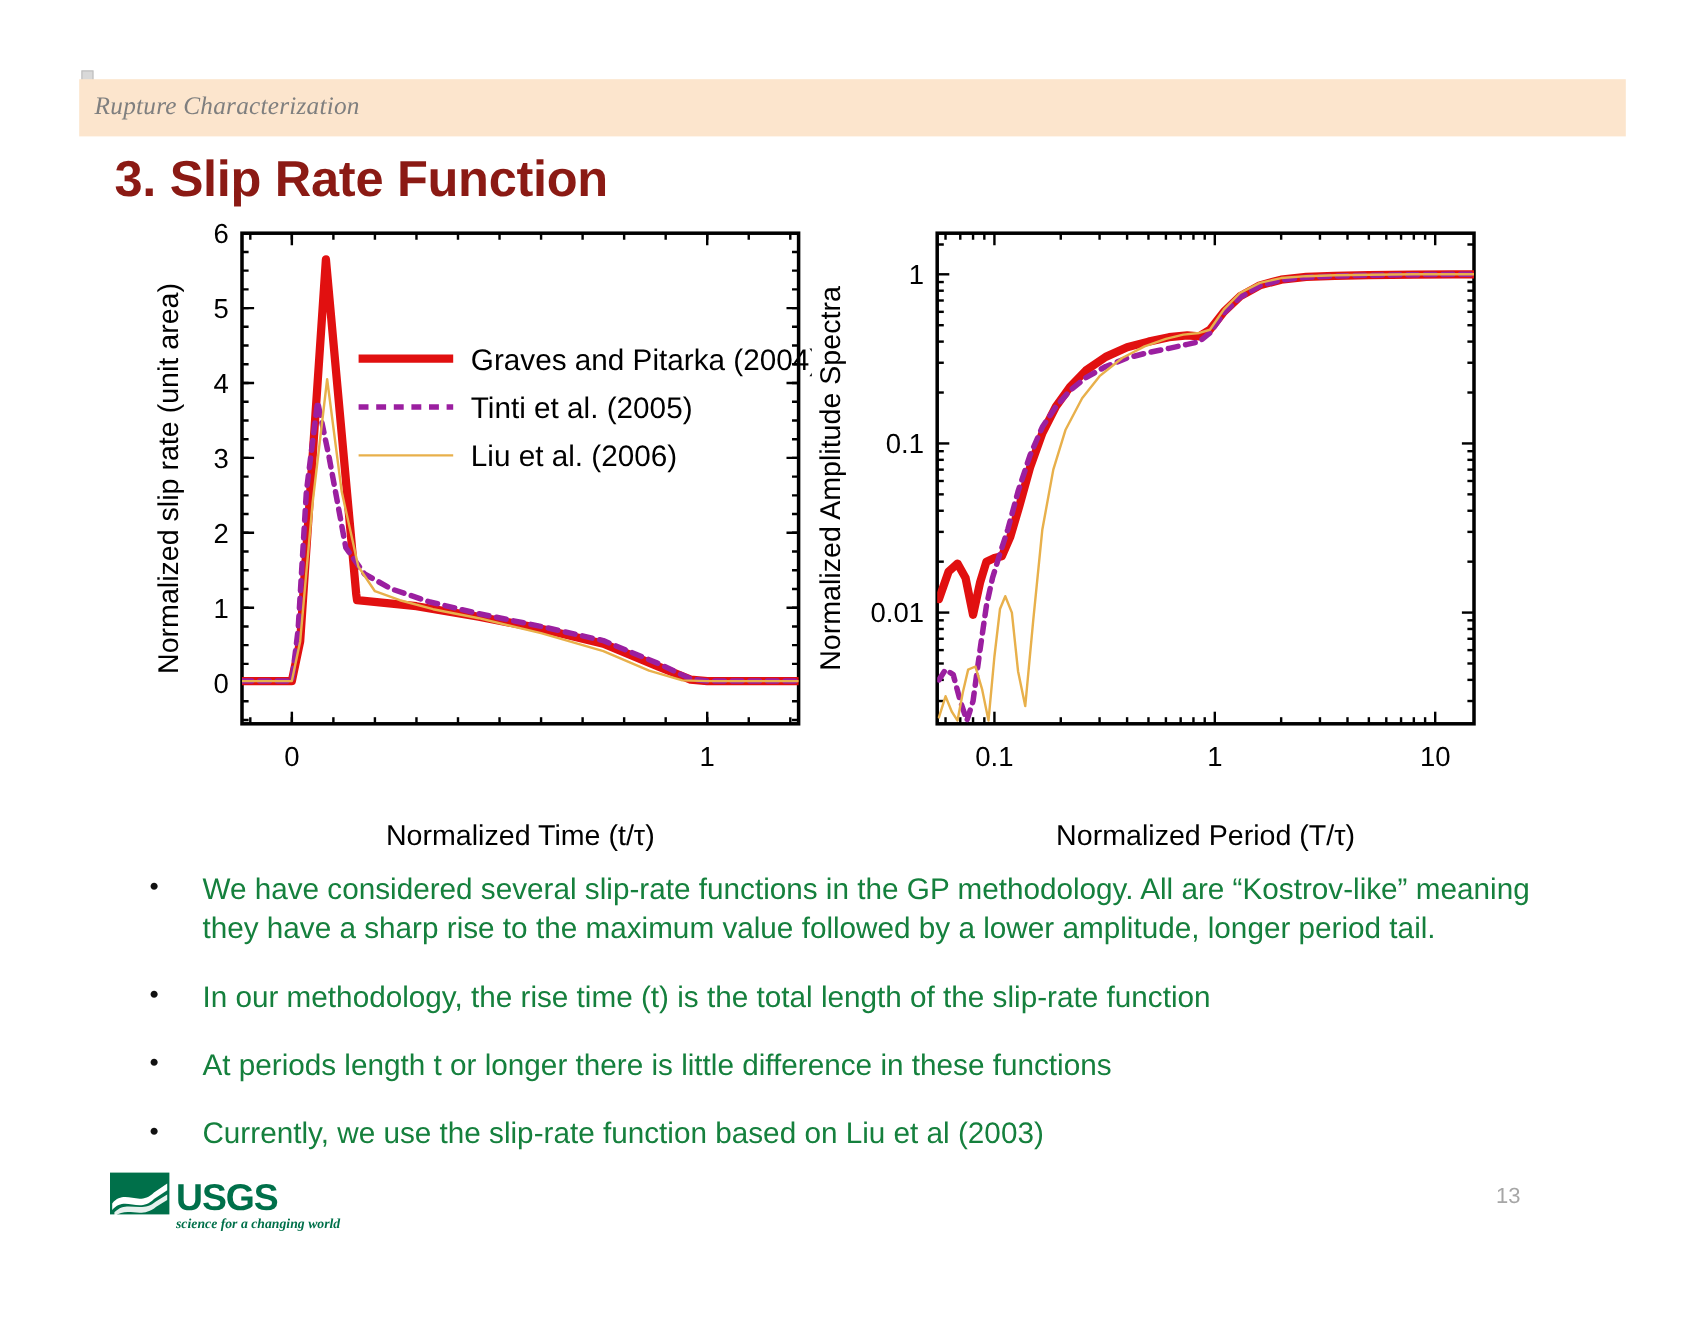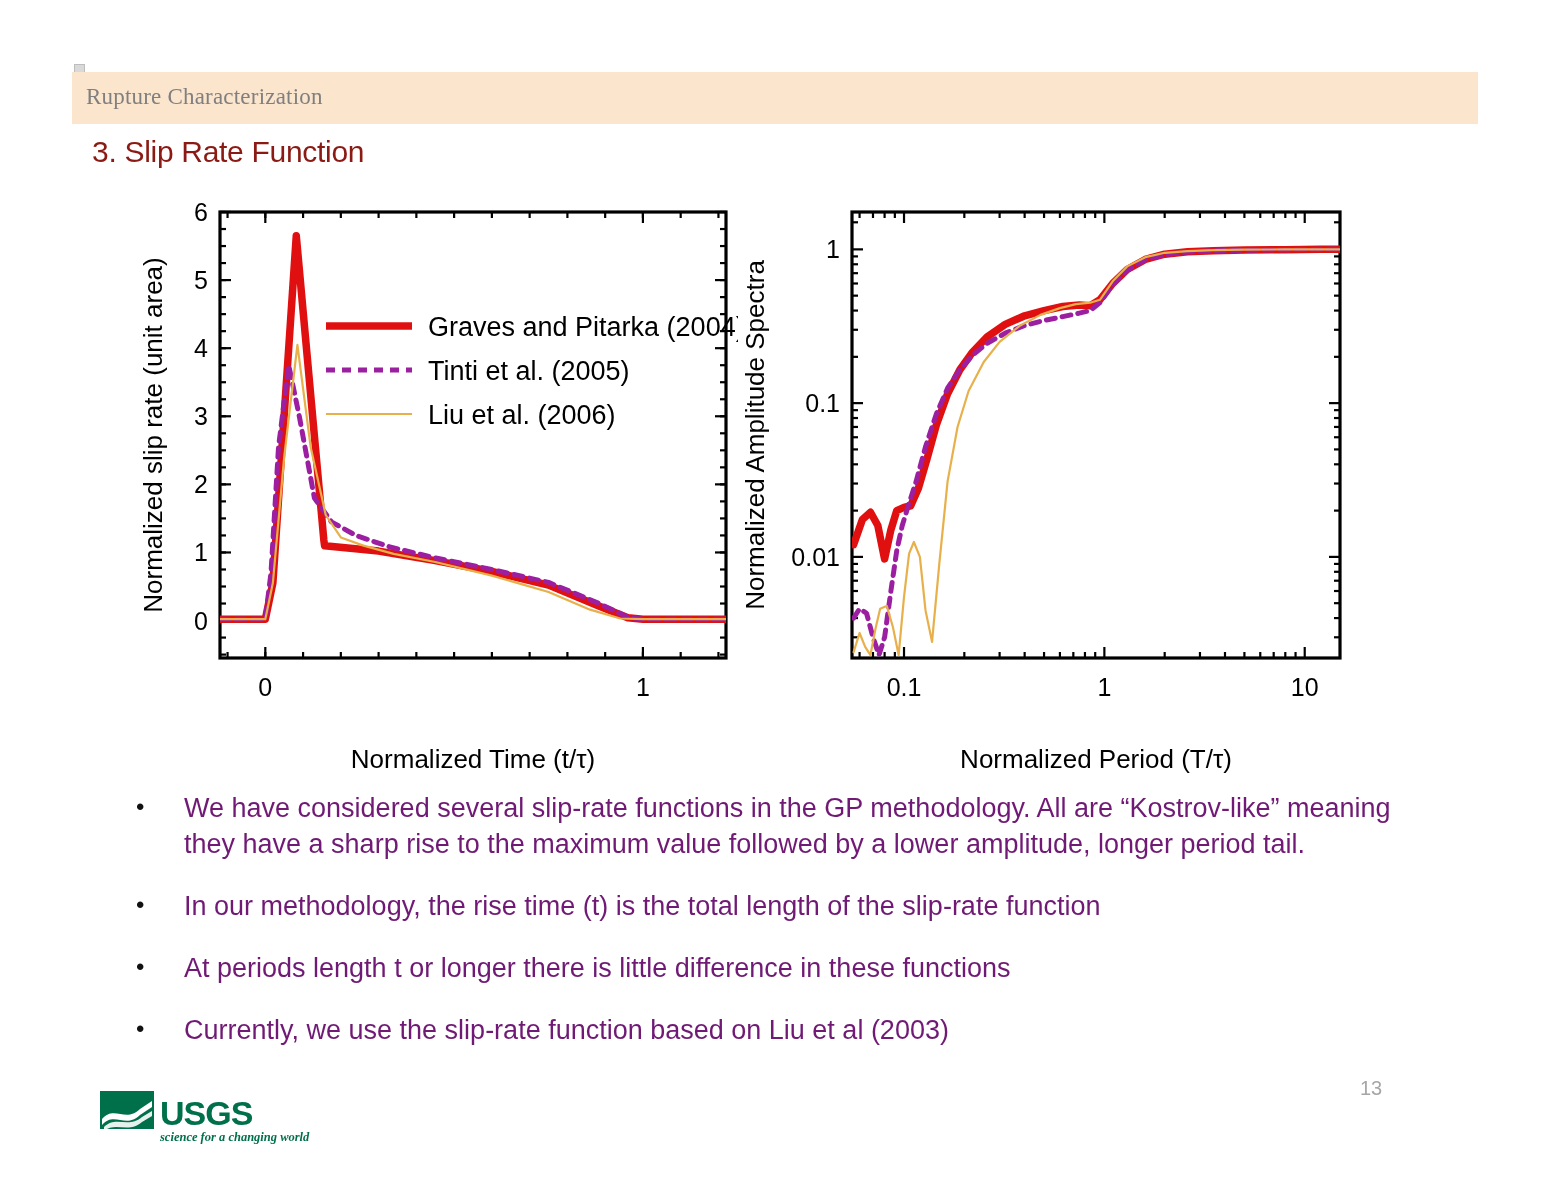--- a/index.html
+++ b/index.html
@@ -17,26 +17,26 @@
     position:absolute;left:74px;top:64px;width:9px;height:9px;
     background:#d9d9d9;border:1px solid #bdbdbd;
   }
   .header-bar{
     position:absolute;left:72px;top:72px;width:1406px;height:52px;
     background:#fce5cd;
   }
   .header-text{
     position:absolute;left:86px;top:84px;
     font-family:"Liberation Serif", serif;
-    font-size:23px;color:#7f7f7f;
+    font-style:italic;font-size:23px;color:#7f7f7f;
     letter-spacing:.2px;white-space:nowrap;
   }
   .slide-title{
-    position:absolute;left:92px;top:135px;
-    font-size:30px;font-weight:normal;color:#8b1a14;
+    position:absolute;left:104px;top:135px;
+    font-size:46px;font-weight:bold;color:#8b1a14;
     letter-spacing:-.3px;white-space:nowrap;
   }
 
   
   .figure-area{position:absolute;left:0;top:196px;width:1552px;height:590px;}
   .plot{position:absolute;}
   .plot svg{display:block;}
 
   
   .bullets{
@@ -47,26 +47,26 @@
     display:flex;align-items:flex-start;
     margin-bottom:26px;
   }
   .bullet .dot{
     flex:0 0 48px;
     font-size:24px;line-height:34px;color:#111;
     text-align:left;padding-left:8px;
   }
   .bullet .btxt{
     flex:1 1 auto;
-    font-size:27px;line-height:36px;color:#701a75;
+    font-size:27px;line-height:36px;color:#15803d;
   }
   .bullet-0 .btxt{max-width:1230px;}
 
   
-  .usgs-logo{position:absolute;left:100px;top:1064px;width:230px;height:58px;margin-top:25px;}
+  .usgs-logo{position:absolute;left:100px;top:1064px;width:230px;height:58px;}
   .page-num{
     position:absolute;left:1360px;top:1077px;
     font-size:20px;color:#a6a6a6;
   }
 </style>
 </head>
 <body>
 
 <div class="slide">
 

